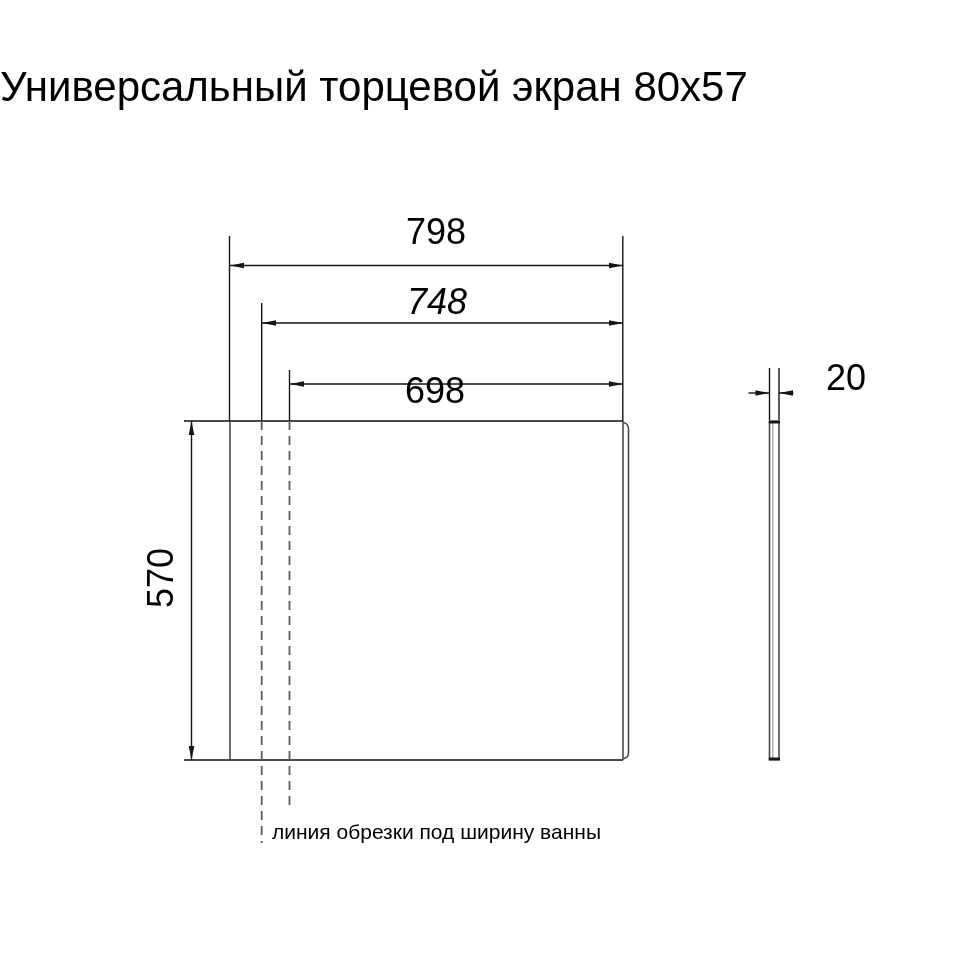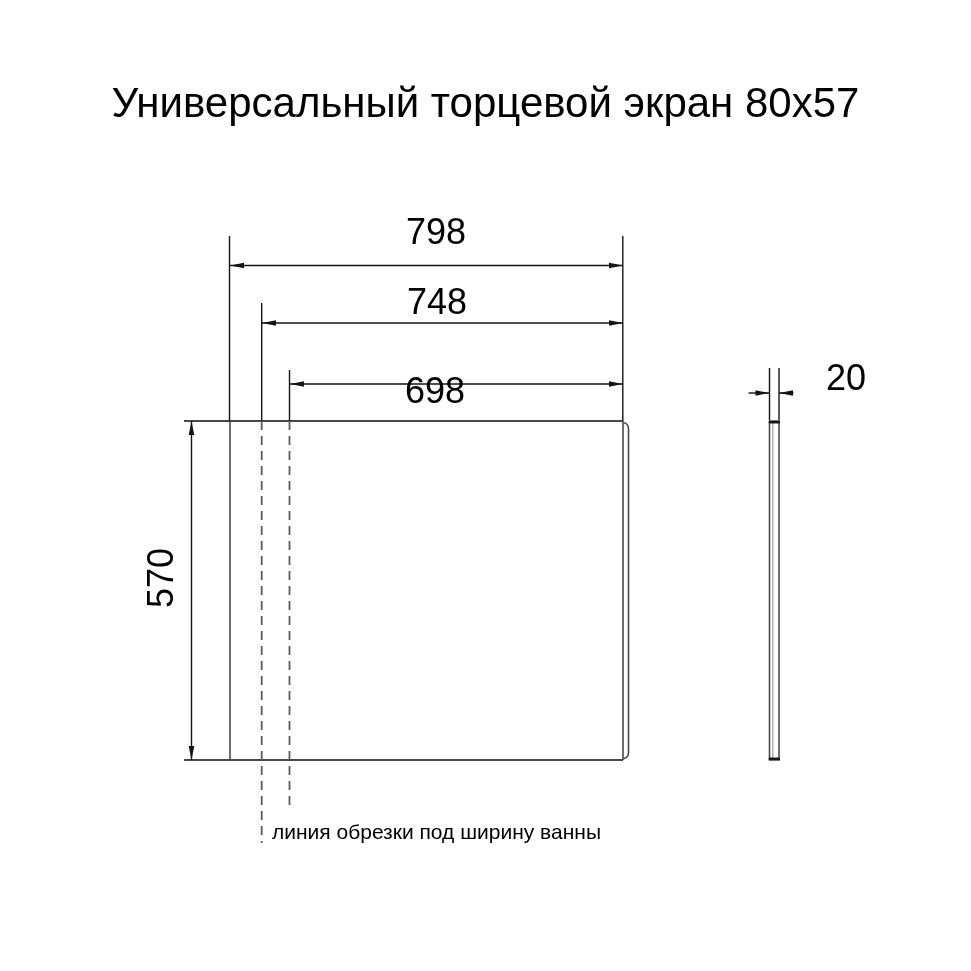--- a/index.html
+++ b/index.html
@@ -12,36 +12,35 @@
   html,body{margin:0;padding:0;background:var(--bg);}
   .canvas{
     position:relative;
     width:971px;height:971px;
     background:var(--bg);
     font-family:"Liberation Sans","DejaVu Sans",sans-serif;
     color:var(--text);
     overflow:hidden;
   }
   .title{
-    position:absolute;left:0;top:80px;width:971px;
-    text-align:center;
+    position:absolute;left:0;top:64px;width:971px;
     font-size:42px;line-height:1.1;
     color:var(--text);
     white-space:nowrap;
   }
   svg.linework{position:absolute;left:0;top:0;}
   .dim-text{
     position:absolute;
     font-size:36px;line-height:1;
     text-align:center;
     color:var(--text);
     white-space:nowrap;
   }
   .dim-798{left:376px;top:214px;width:120px;}
-  .dim-748{left:377px;top:284px;width:120px;}
+  .dim-748{left:377px;top:284px;width:120px;font-style:italic;}
   .dim-698{left:375px;top:345px;width:120px;margin-top:28px;}
   .dim-570{
     left:103px;top:558px;width:120px;height:40px;
     transform:rotate(-90deg);
   }
   .dim-20{left:778px;top:360px;width:80px;margin-left:28px;}
   .cut-label{
     position:absolute;left:272px;top:819px;
     font-size:21px;line-height:1.2;
     color:var(--text);

